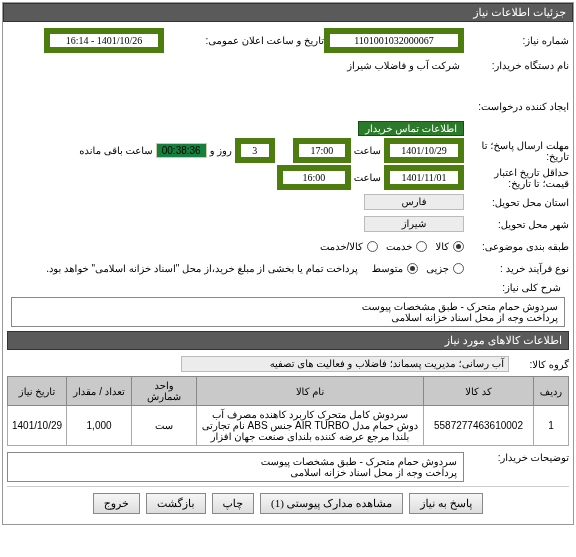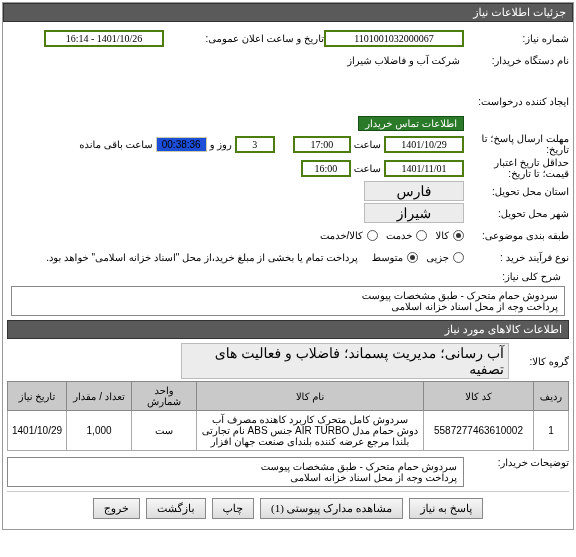--- a/index.html
+++ b/index.html
@@ -3,36 +3,36 @@
 <meta charset="utf-8">
 <style>
 * { box-sizing: border-box; margin: 0; padding: 0; }
 body { font-family: Tahoma, Arial, sans-serif; font-size: 11px; background: #fff; direction: rtl; width: 576px; }
 .panel { border: 1px solid #999; margin: 2px; }
 .panel-header { background: #5a5a5a; color: #fff; padding: 2px 6px; border: 1px solid #333; font-size: 11px; }
 .panel-body { padding: 4px; }
 .row { display: flex; align-items: center; margin: 2px 0; min-height: 20px; flex-wrap: wrap; }
 .lbl { width: 105px; text-align: right; padding-left: 4px; font-size: 10px; }
 .lbl-wide { width: 150px; text-align: right; padding-left: 4px; font-size: 10px; }
-.inp { background: #fff; border: 2px solid #4d7c0f; padding: 1px 4px; font-size: 10px; min-height: 16px; text-align: center; font-family: Tahoma; }
-.inp-ro { background: #ececec; border: 1px solid #bbb; padding: 1px 4px; font-size: 14px; min-height: 16px; text-align: center; }
+.inp { background: #fff; border: 6px solid #4d7c0f; padding: 1px 4px; font-size: 10px; min-height: 16px; text-align: center; font-family: Tahoma; }
+.inp-ro { background: #ececec; border: 1px solid #bbb; padding: 1px 4px; font-size: 10px; min-height: 16px; text-align: center; }
 .txt { font-size: 10px; padding: 0 4px; }
 .green-badge { background: #2a7a2a; color: #fff; padding: 1px 6px; border: 1px solid #155015; font-size: 10px; cursor: pointer; margin-top: 44px; }
 .radio-grp { display: flex; gap: 8px; align-items: center; font-size: 10px; }
 .radio-item { display: flex; align-items: center; gap: 4px; }
 .radio { width: 11px; height: 11px; border: 1px solid #555; border-radius: 50%; display: inline-flex; align-items: center; justify-content: center; background: #fff; }
 .radio.selected::after { content: ""; width: 5px; height: 5px; background: #333; border-radius: 50%; }
 .fullbox { border: 1px solid #888; padding: 3px 6px; margin: 2px 4px; font-size: 10px; min-height: 30px; }
 table { border-collapse: collapse; width: 100%; font-size: 10px; }
 th { background: #c9c9c9; border: 1px solid #888; padding: 3px 4px; font-weight: normal; text-align: center; }
 td { border: 1px solid #aaa; padding: 3px 4px; text-align: center; }
 .btn-row { display: flex; justify-content: center; gap: 6px; padding: 6px; border-top: 1px solid #ccc; margin-top: 4px; }
 .btn { background: linear-gradient(#f6f6f6,#ddd); border: 1px solid #888; padding: 3px 10px; font-size: 11px; cursor: pointer; font-family: Tahoma; }
 .spacer-lbl { font-size: 10px; padding: 0 3px; }
-.countdown { background: #1d4ed8; border: 1px solid #cca; padding: 1px 5px; font-size: 10px; }
+.countdown { background: #15803d; border: 1px solid #cca; padding: 1px 5px; font-size: 10px; }
 .lbl-block { font-size: 10px; padding: 2px 8px; }
 </style>
 </head>
 <body>
 
 <div class="panel">
   <div class="panel-header">جزئیات اطلاعات نیاز</div>
   <div class="panel-body">
 
     <div class="row">
@@ -60,21 +60,21 @@
       <span class="inp" style="width:40px;margin-right:18px">3</span>
       <span class="spacer-lbl">روز و</span>
       <span class="countdown">00:38:36</span>
       <span class="spacer-lbl">ساعت باقی مانده</span>
     </div>
 
     <div class="row">
       <span class="lbl">حداقل تاریخ اعتبار قیمت؛ تا تاریخ:</span>
       <span class="inp" style="width:80px">1401/11/01</span>
       <span class="spacer-lbl">ساعت</span>
-      <span class="inp" style="width:50px">16:00</span>
+      <span class="inp" style="width:74px">16:00</span>
     </div>
 
     <div class="row">
       <span class="lbl">استان محل تحویل:</span>
       <span class="inp-ro" style="width:100px">فارس</span>
     </div>
 
     <div class="row">
       <span class="lbl">شهر محل تحویل:</span>
       <span class="inp-ro" style="width:100px">شیراز</span>

